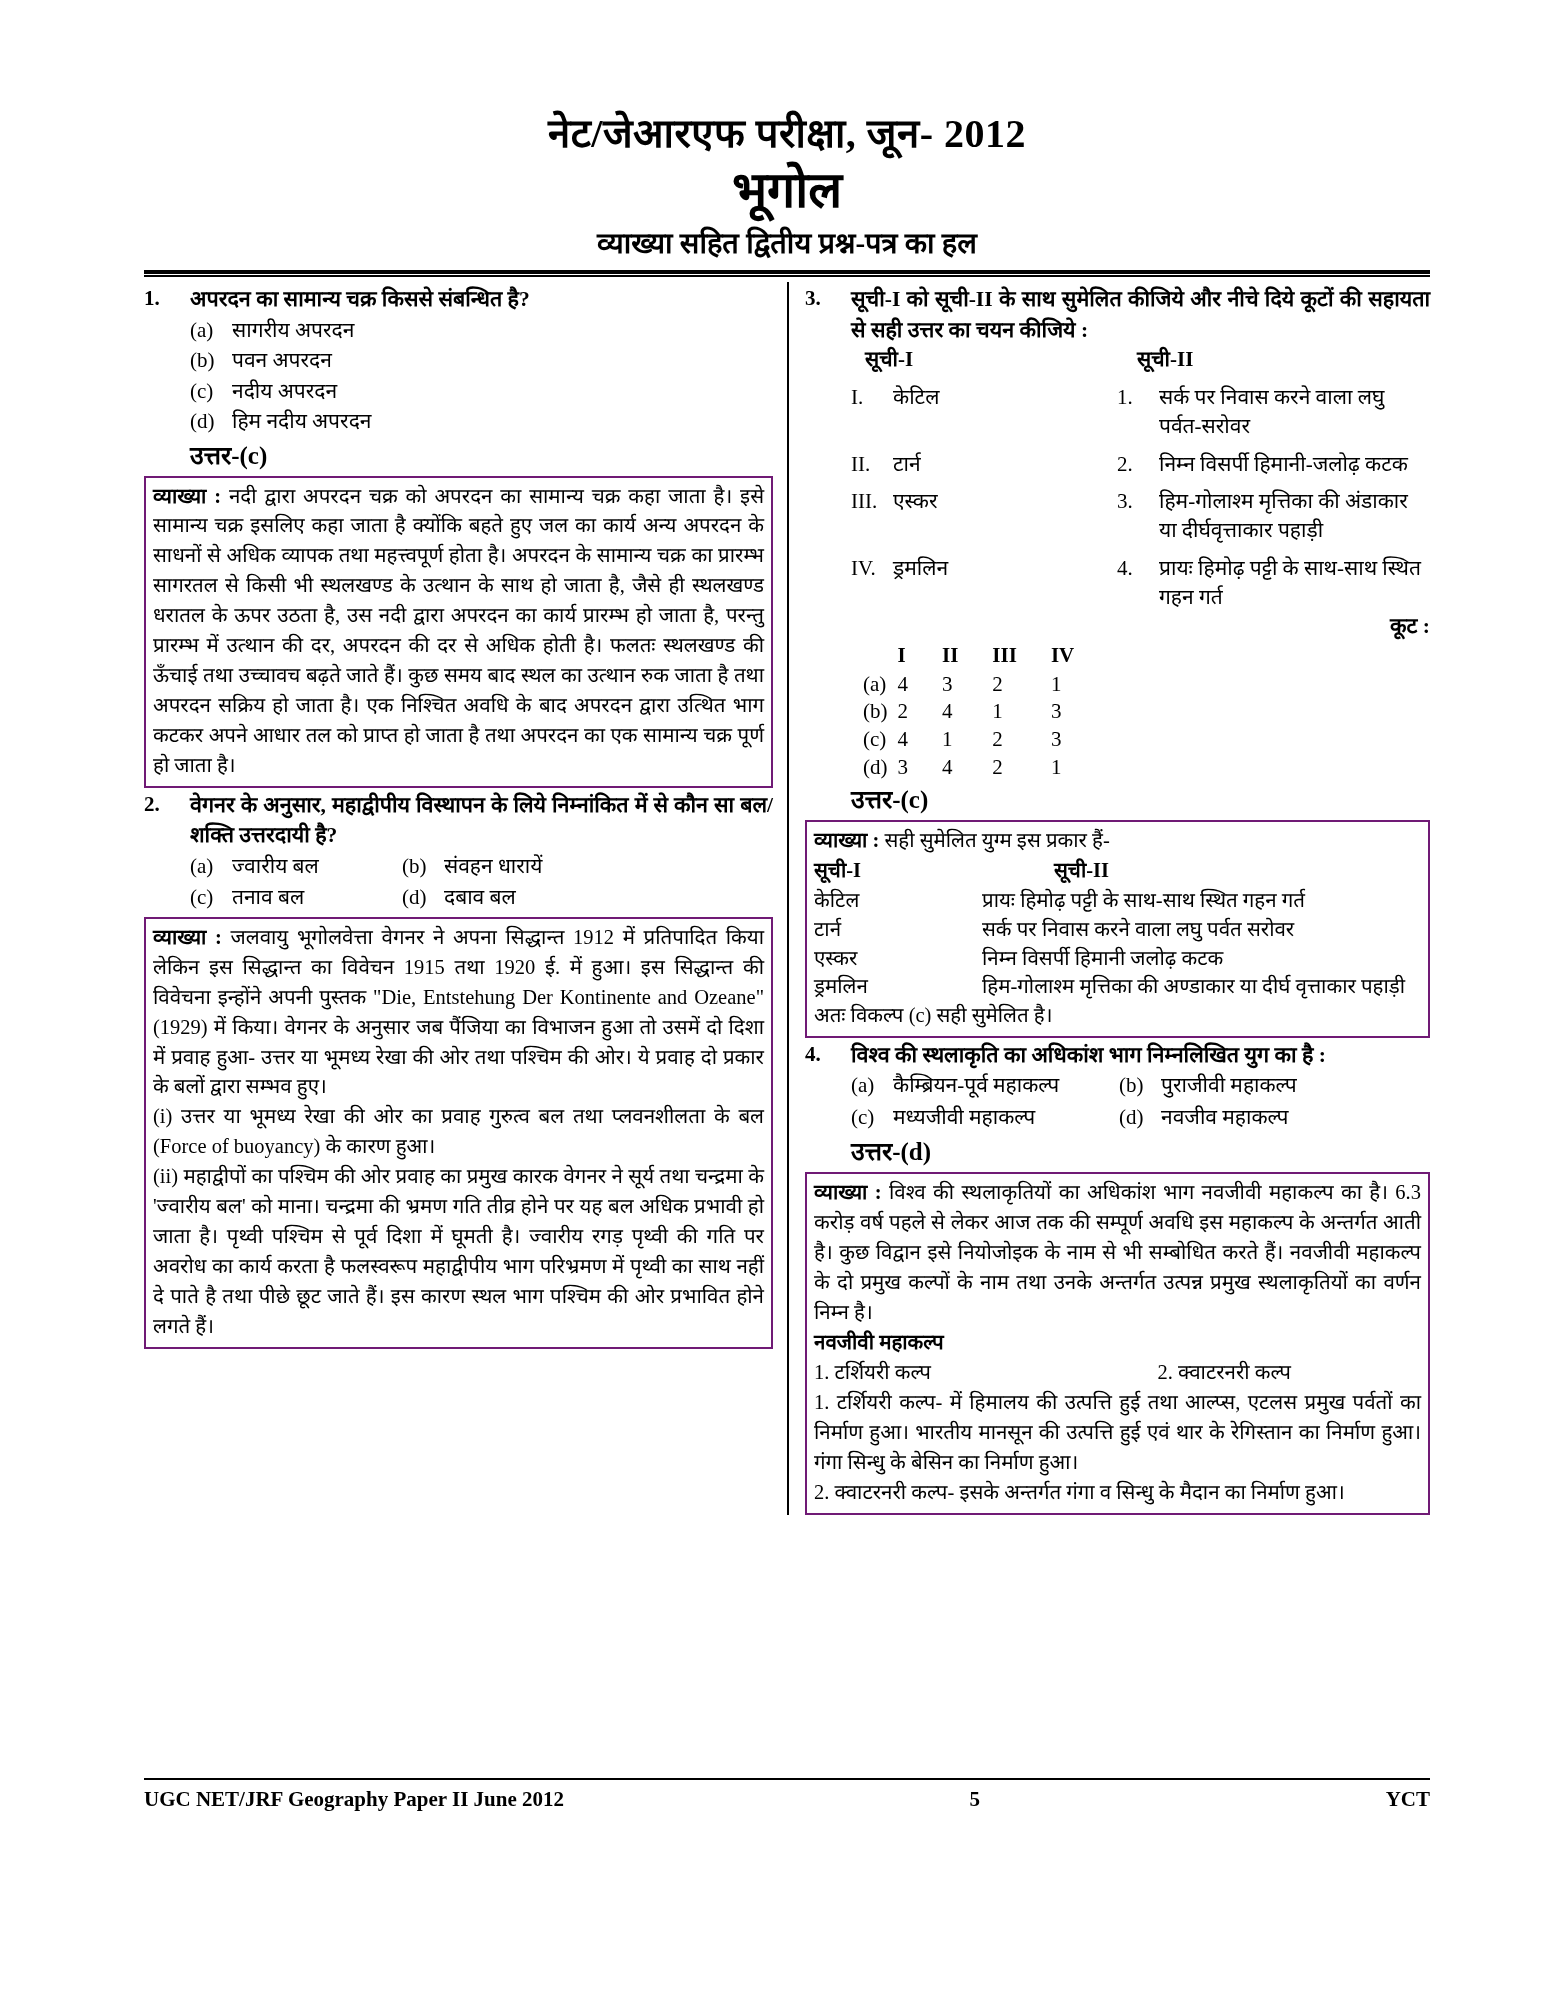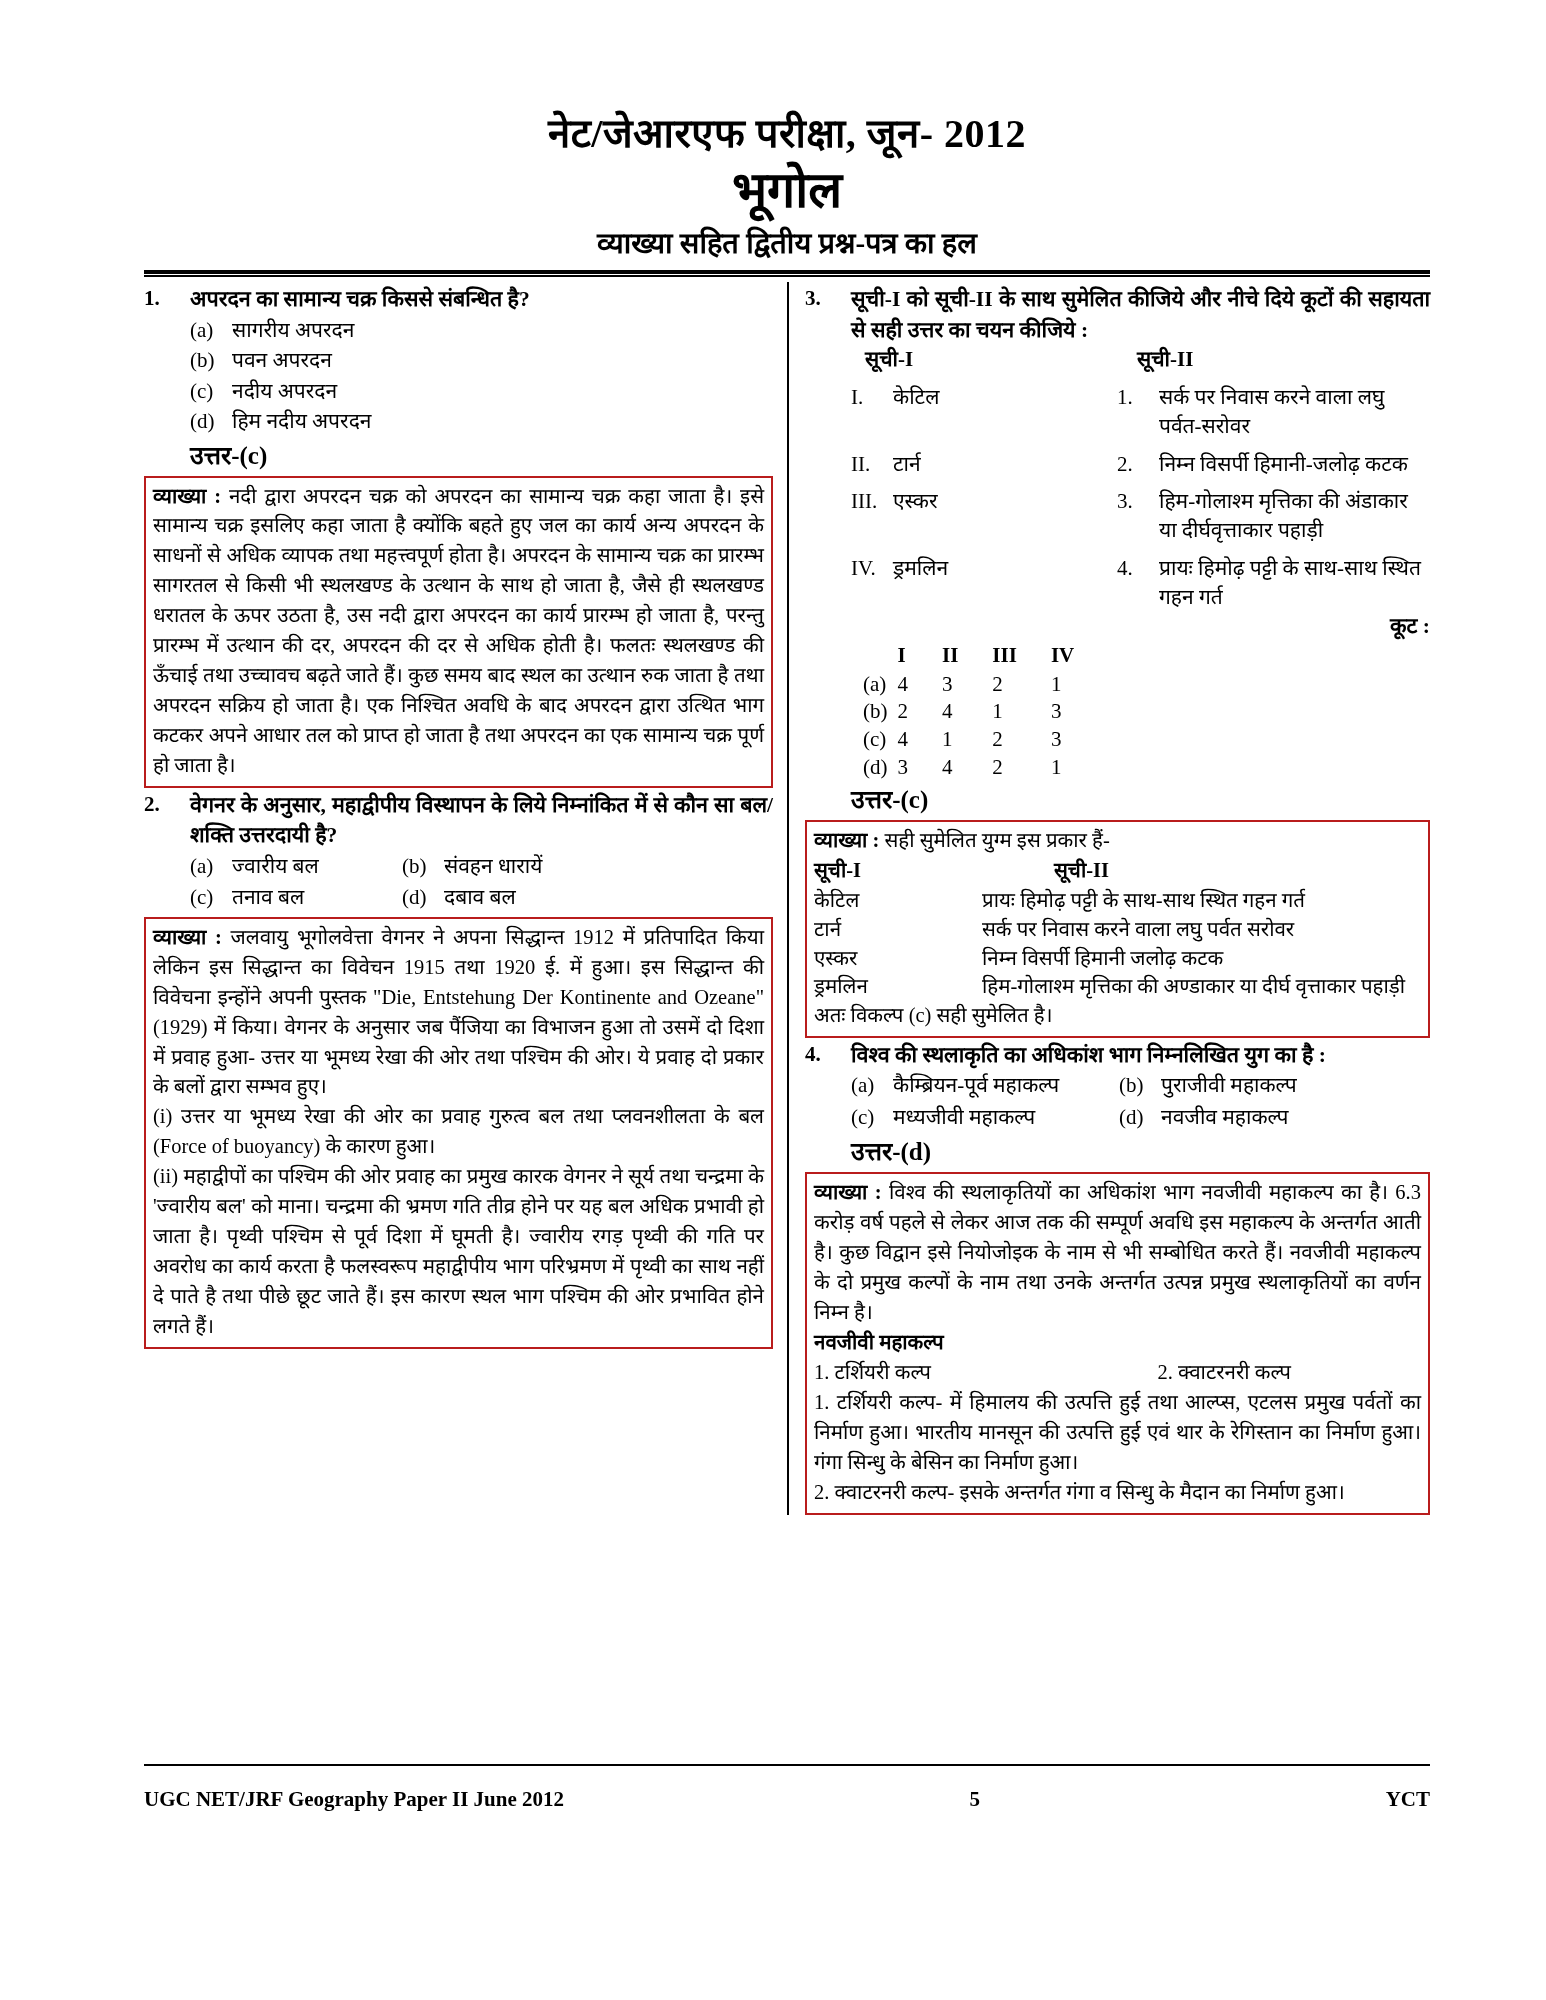--- a/index.html
+++ b/index.html
@@ -117,21 +117,21 @@
   .answer {
     margin-left: 46px;
     font-size: 25px;
     font-weight: bold;
     line-height: 1.4;
     margin-top: 1px;
   }
 
   
   .expl {
-    border: 2px solid #b91c1c;
+    border: 2px solid #701a75;
     padding: 4px 7px 5px 7px;
     margin-top: 3px;
     font-size: 20.5px;
     line-height: 1.46;
     text-align: justify;
   }
   .expl .lead { font-weight: bold; }
   .expl p { margin: 0; }
   .expl .center { text-align: left; font-weight: bold; }
 
@@ -211,21 +211,21 @@
     left: 130px;
     right: 130px;
     bottom: 60px;
   }
   .footer-rule-top { border-top: 2px solid #000; }
   .footer-inner {
     display: flex;
     align-items: baseline;
     font-size: 21px;
     font-weight: bold;
-    padding-top: 21px;
+    padding-top: 7px;
   }
   .f-left { flex: 1 1 auto; text-align: left; }
   .f-center { width: 120px; flex: 0 0 120px; text-align: center; }
   .f-right { flex: 1 1 auto; text-align: right; }
   .latin { font-family: "Liberation Serif", serif; }
 </style>
 </head>
 <body>
 
 <div class="page">

